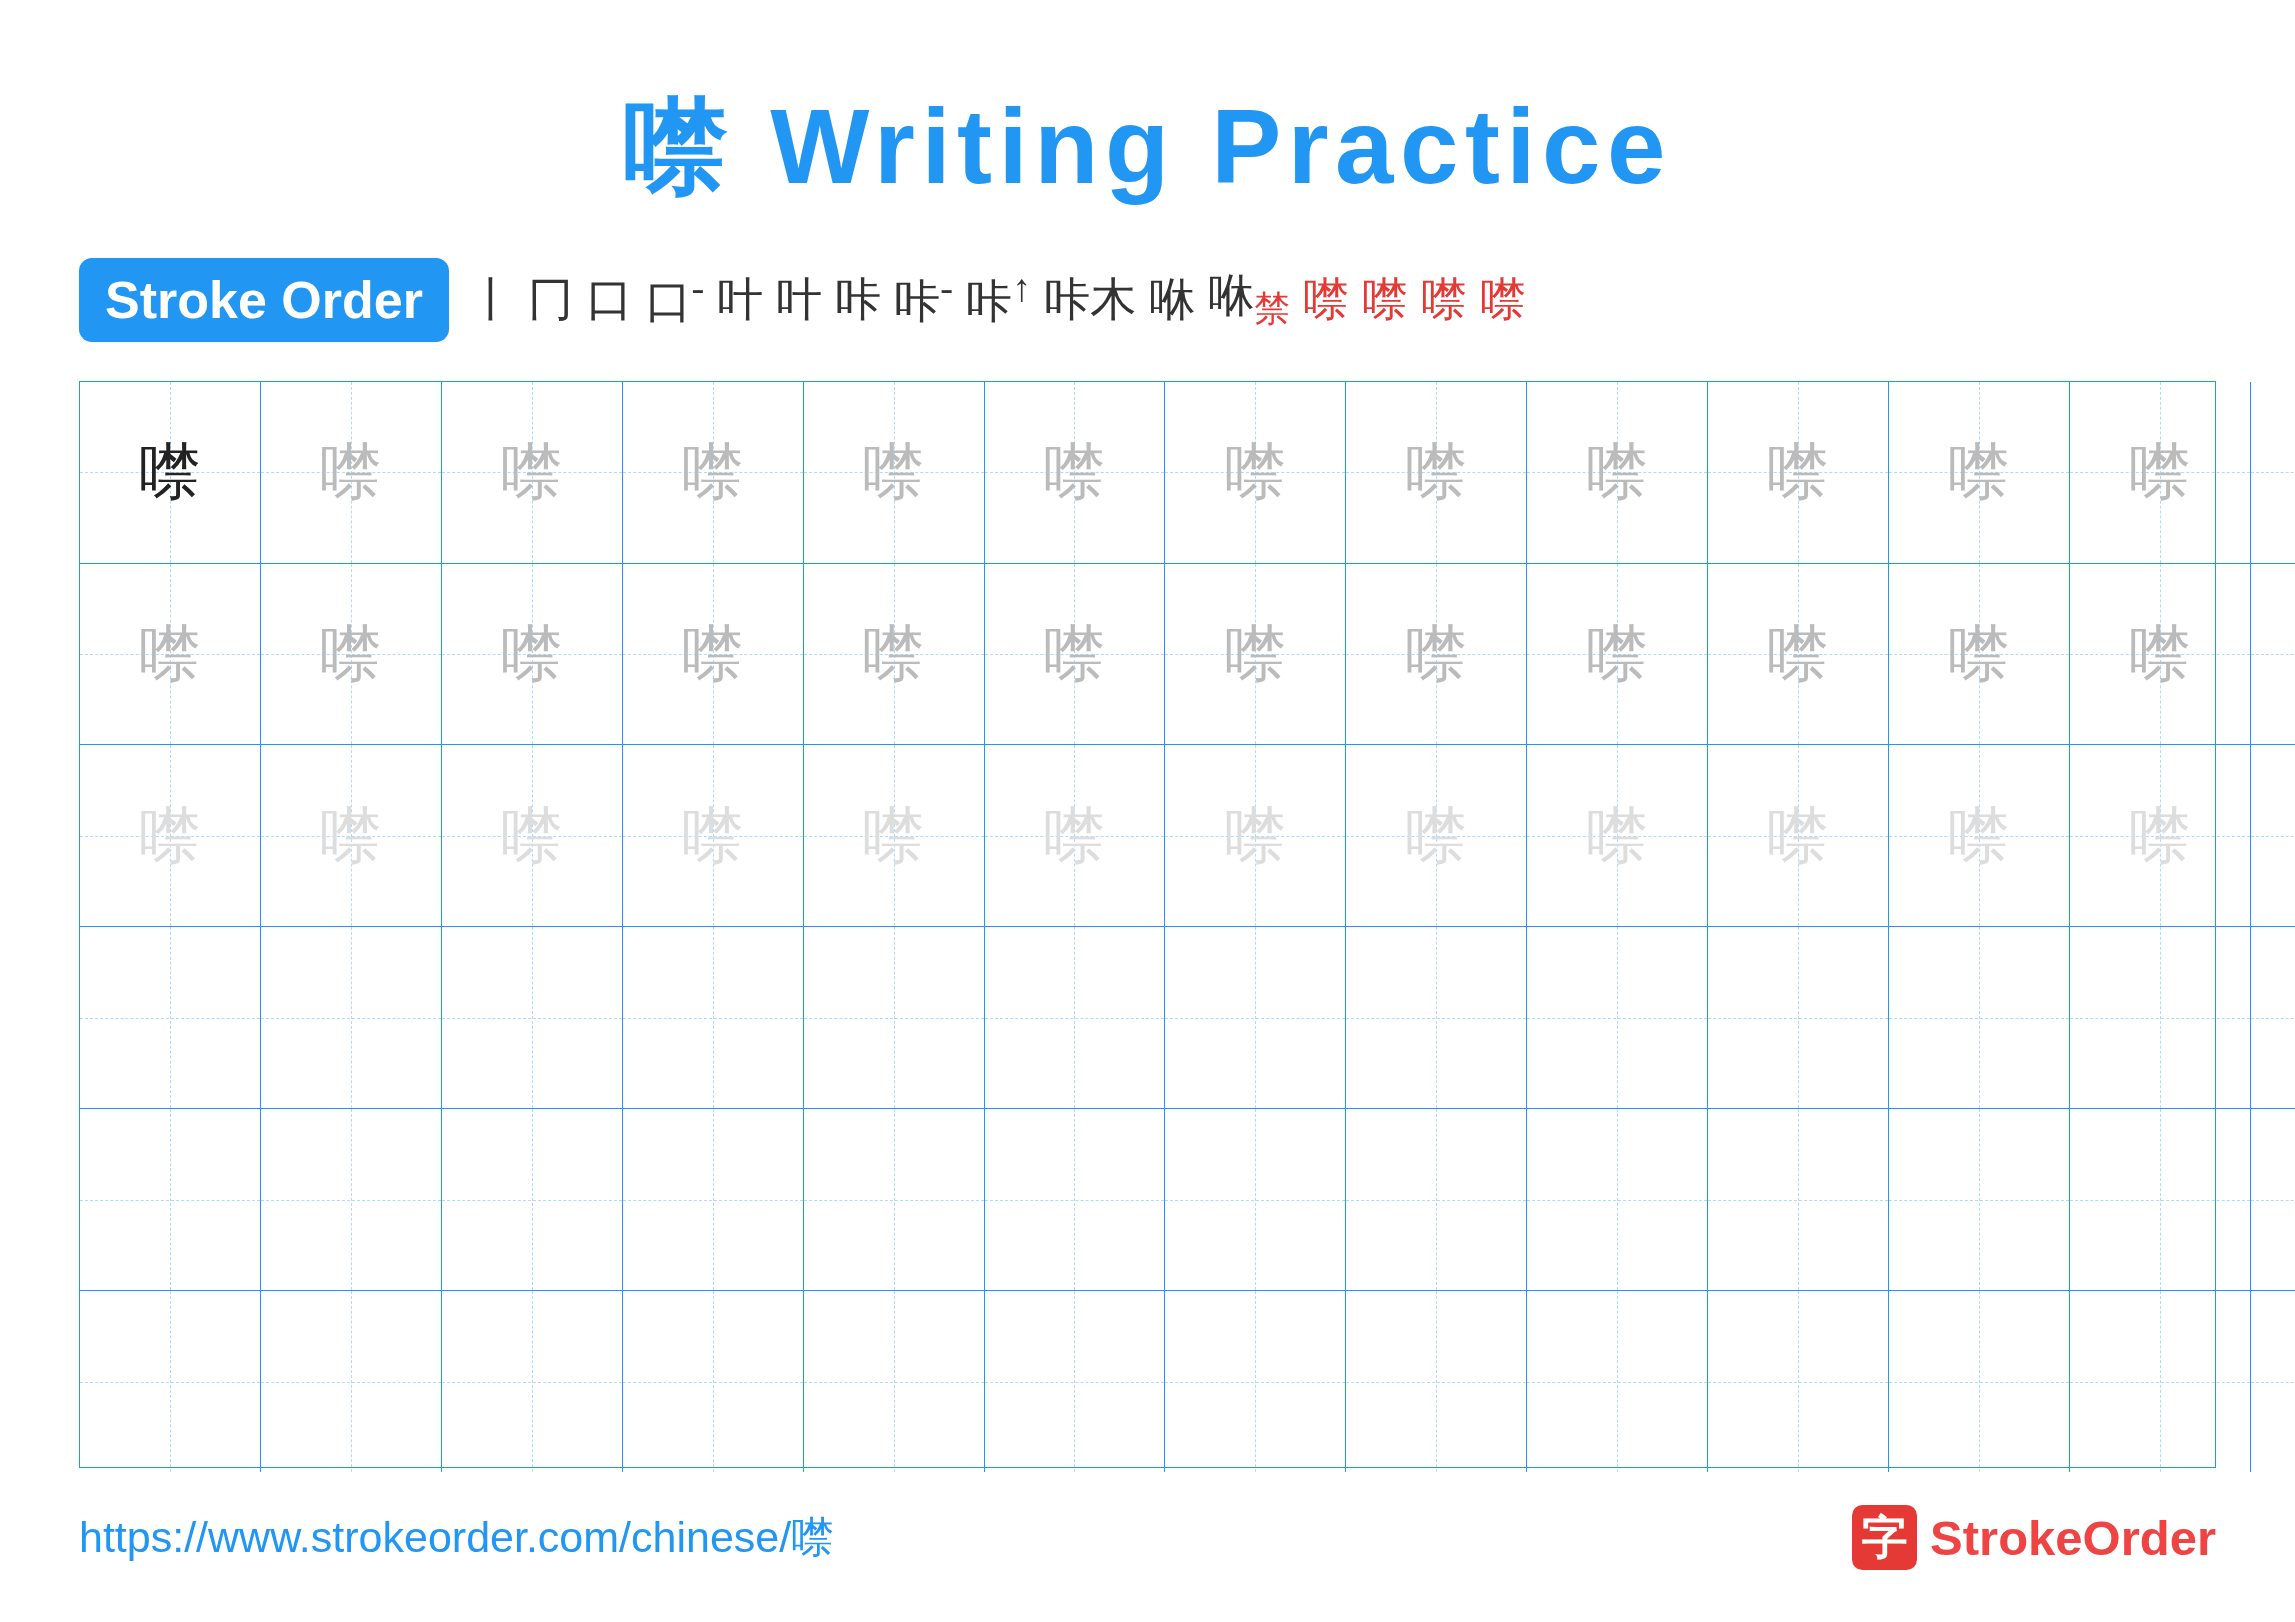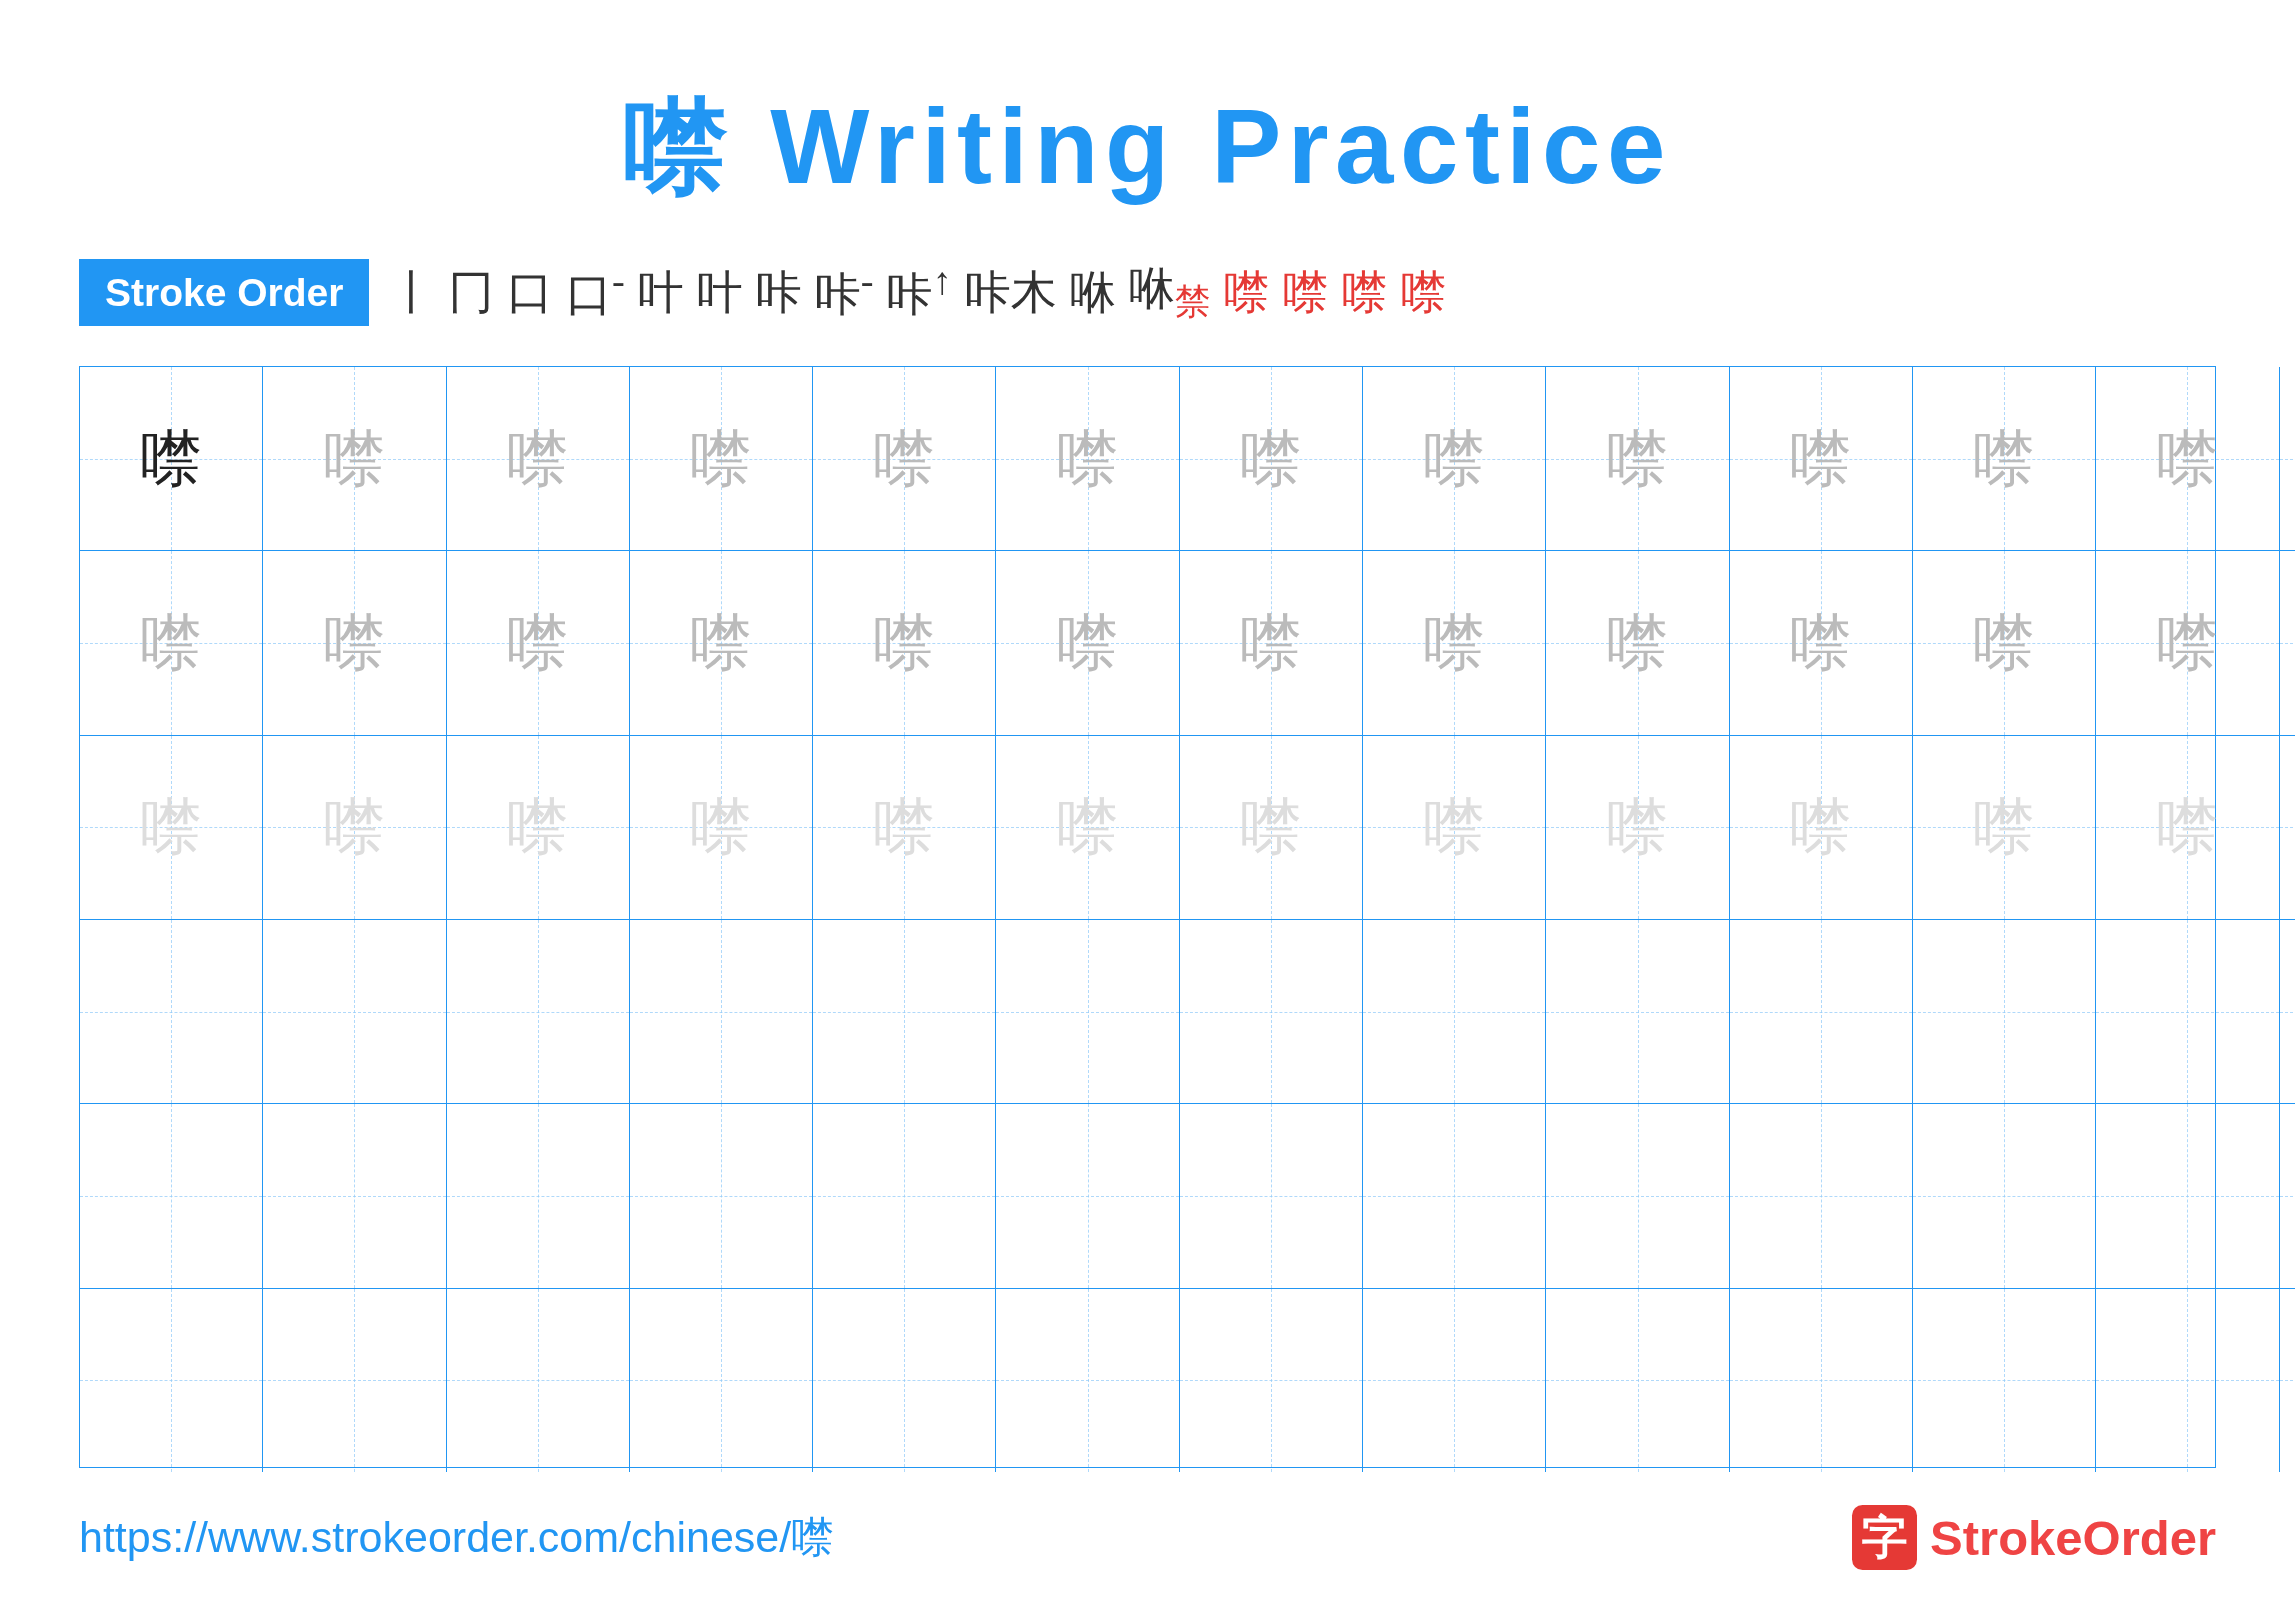--- a/index.html
+++ b/index.html
@@ -40,25 +40,25 @@
       display: flex;
       align-items: center;
       width: 100%;
       margin-bottom: 39px;
       gap: 19.6px;
     }
 
     .stroke-order-badge {
       background: #2196F3;
       color: white;
-      font-size: 39px;
+      font-size: 52px;
       font-family: sans-serif;
       font-weight: bold;
       padding: 11.8px 26px;
-      border-radius: 0;
+      border-radius: 13px;
       white-space: nowrap;
       flex-shrink: 0;
     }
 
     .stroke-steps {
       display: flex;
       align-items: center;
       gap: 13px;
       flex-wrap: nowrap;
     }

